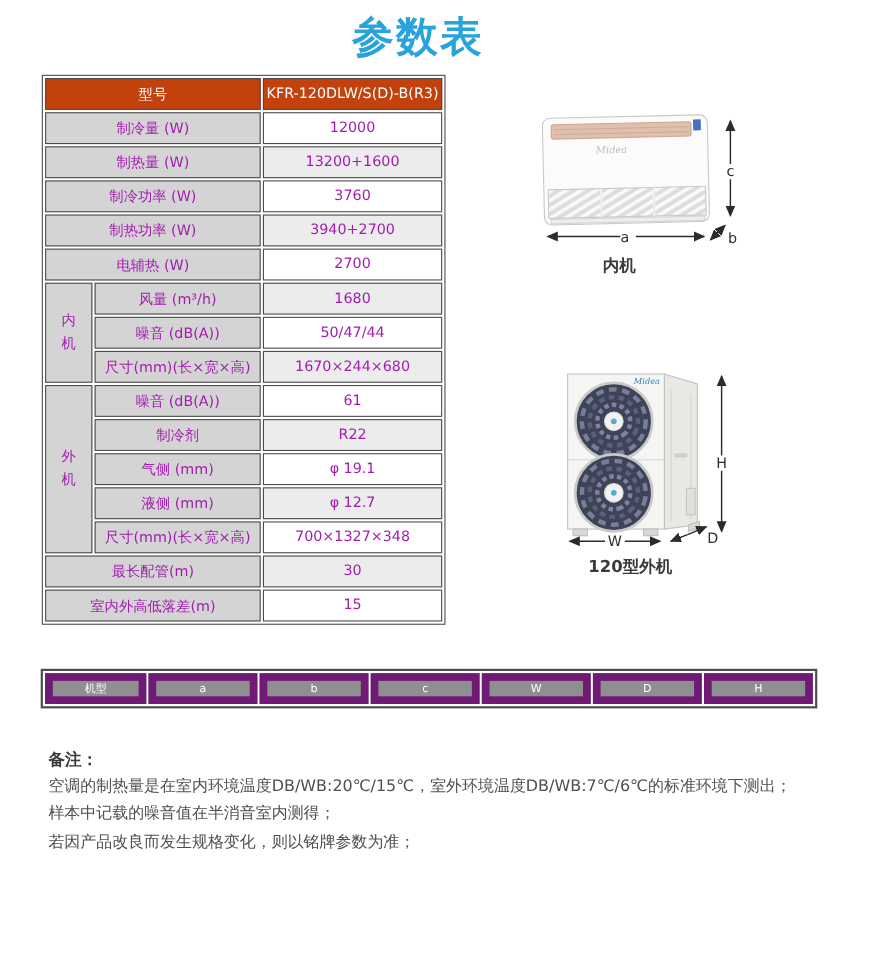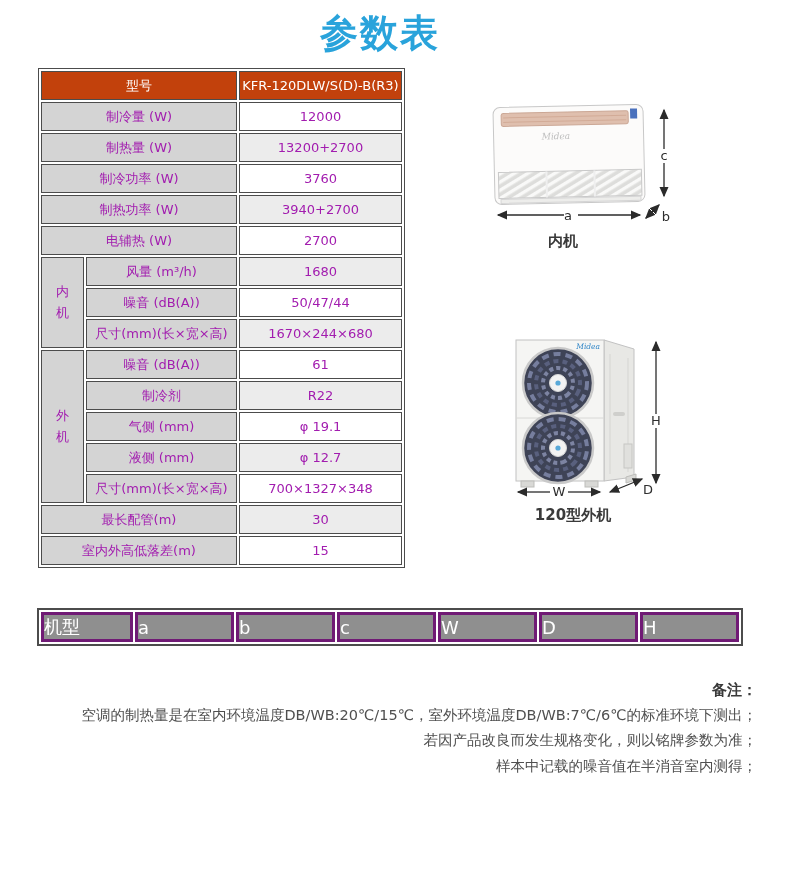--- a/index.html
+++ b/index.html
@@ -29,38 +29,38 @@
   table.spec td.v0 { background:#ffffff; }
   table.spec td.v1 { background:#ececec; }
   .vtext { display:inline-block; width:1.05em; word-break:break-all; line-height:1.55; }
   
   table.dims {
     position:absolute; left:37px; top:608px; width:706px;
     border-collapse:separate; border-spacing:2px; table-layout:fixed;
     border:2px solid #4c4c4c; background:#ffffff;
   }
   table.dims td {
-    border:3px solid #701a75; height:19px; text-align:left; vertical-align:middle;
-    font-size:18px; color:#3d3d3d;
+    border:7px solid #701a75; height:19px; text-align:center; vertical-align:middle;
+    font-size:10px; color:#3d3d3d;
   }
   table.dims td.dh { background:#8f8f8f; color:#ffffff; }
   table.dims td.dv { background:#ffffff; }
   
   .figure { position:absolute; }
   .fig-indoor { left:478px; top:94px; width:215px; }
   .fig-outdoor { left:488px; top:328px; width:205px; }
   .caption {
     width:170px; text-align:center; font-size:15px; font-weight:bold; color:#3a3a3a;
   }
   .fig-indoor .caption { margin-top:2px; }
   .fig-outdoor .caption { margin-top:4px; }
   svg text.dim { font-size:13px; fill:#2e2e2e; font-family:"DejaVu Sans","Liberation Sans",sans-serif; }
   svg text.brand { font-family:"DejaVu Serif","Liberation Serif",serif; font-style:italic; }
   
-  .notes { position:absolute; left:12px; top:678px; width:745px;text-align:right; }
+  .notes { position:absolute; left:44px; top:678px; width:745px; }
   .notes-title { font-size:15px; font-weight:bold; color:#3a3a3a; line-height:25px; }
   .notes p { font-size:14.5px; color:#4f4f4f; line-height:25.4px; }
 </style>
 </head>
 <body>
 
 <div class="page">
 
   <div class="title">参数表</div>
 
@@ -74,21 +74,21 @@
       <tr>
         <td colspan="2" class="hd">型号</td>
         <td class="hd">KFR-120DLW/S(D)-B(R3)</td>
       </tr>
       <tr>
         <td colspan="2" class="lbl">制冷量 (W)</td>
         <td class="v0">12000</td>
       </tr>
       <tr>
         <td colspan="2" class="lbl">制热量 (W)</td>
-        <td class="v1">13200+2700</td>
+        <td class="v1">13200+1600</td>
       </tr>
       <tr>
         <td colspan="2" class="lbl">制冷功率 (W)</td>
         <td class="v0">3760</td>
       </tr>
       <tr>
         <td colspan="2" class="lbl">制热功率 (W)</td>
         <td class="v1">3940+2700</td>
       </tr>
       <tr>
@@ -251,17 +251,17 @@
         <td class="dh">W</td>
         <td class="dh">D</td>
         <td class="dh">H</td>
       </tr>
     </tbody>
   </table>
 
   <div class="notes">
     <div class="notes-title">备注：</div>
     <p>空调的制热量是在室内环境温度DB/WB:20℃/15℃，室外环境温度DB/WB:7℃/6℃的标准环境下测出；</p>
+    <p>样本中记载的噪音值在半消音室内测得；</p>
     <p>若因产品改良而发生规格变化，则以铭牌参数为准；</p>
-    <p>样本中记载的噪音值在半消音室内测得；</p>
   </div>
 
 </div>
 
 </body></html>

